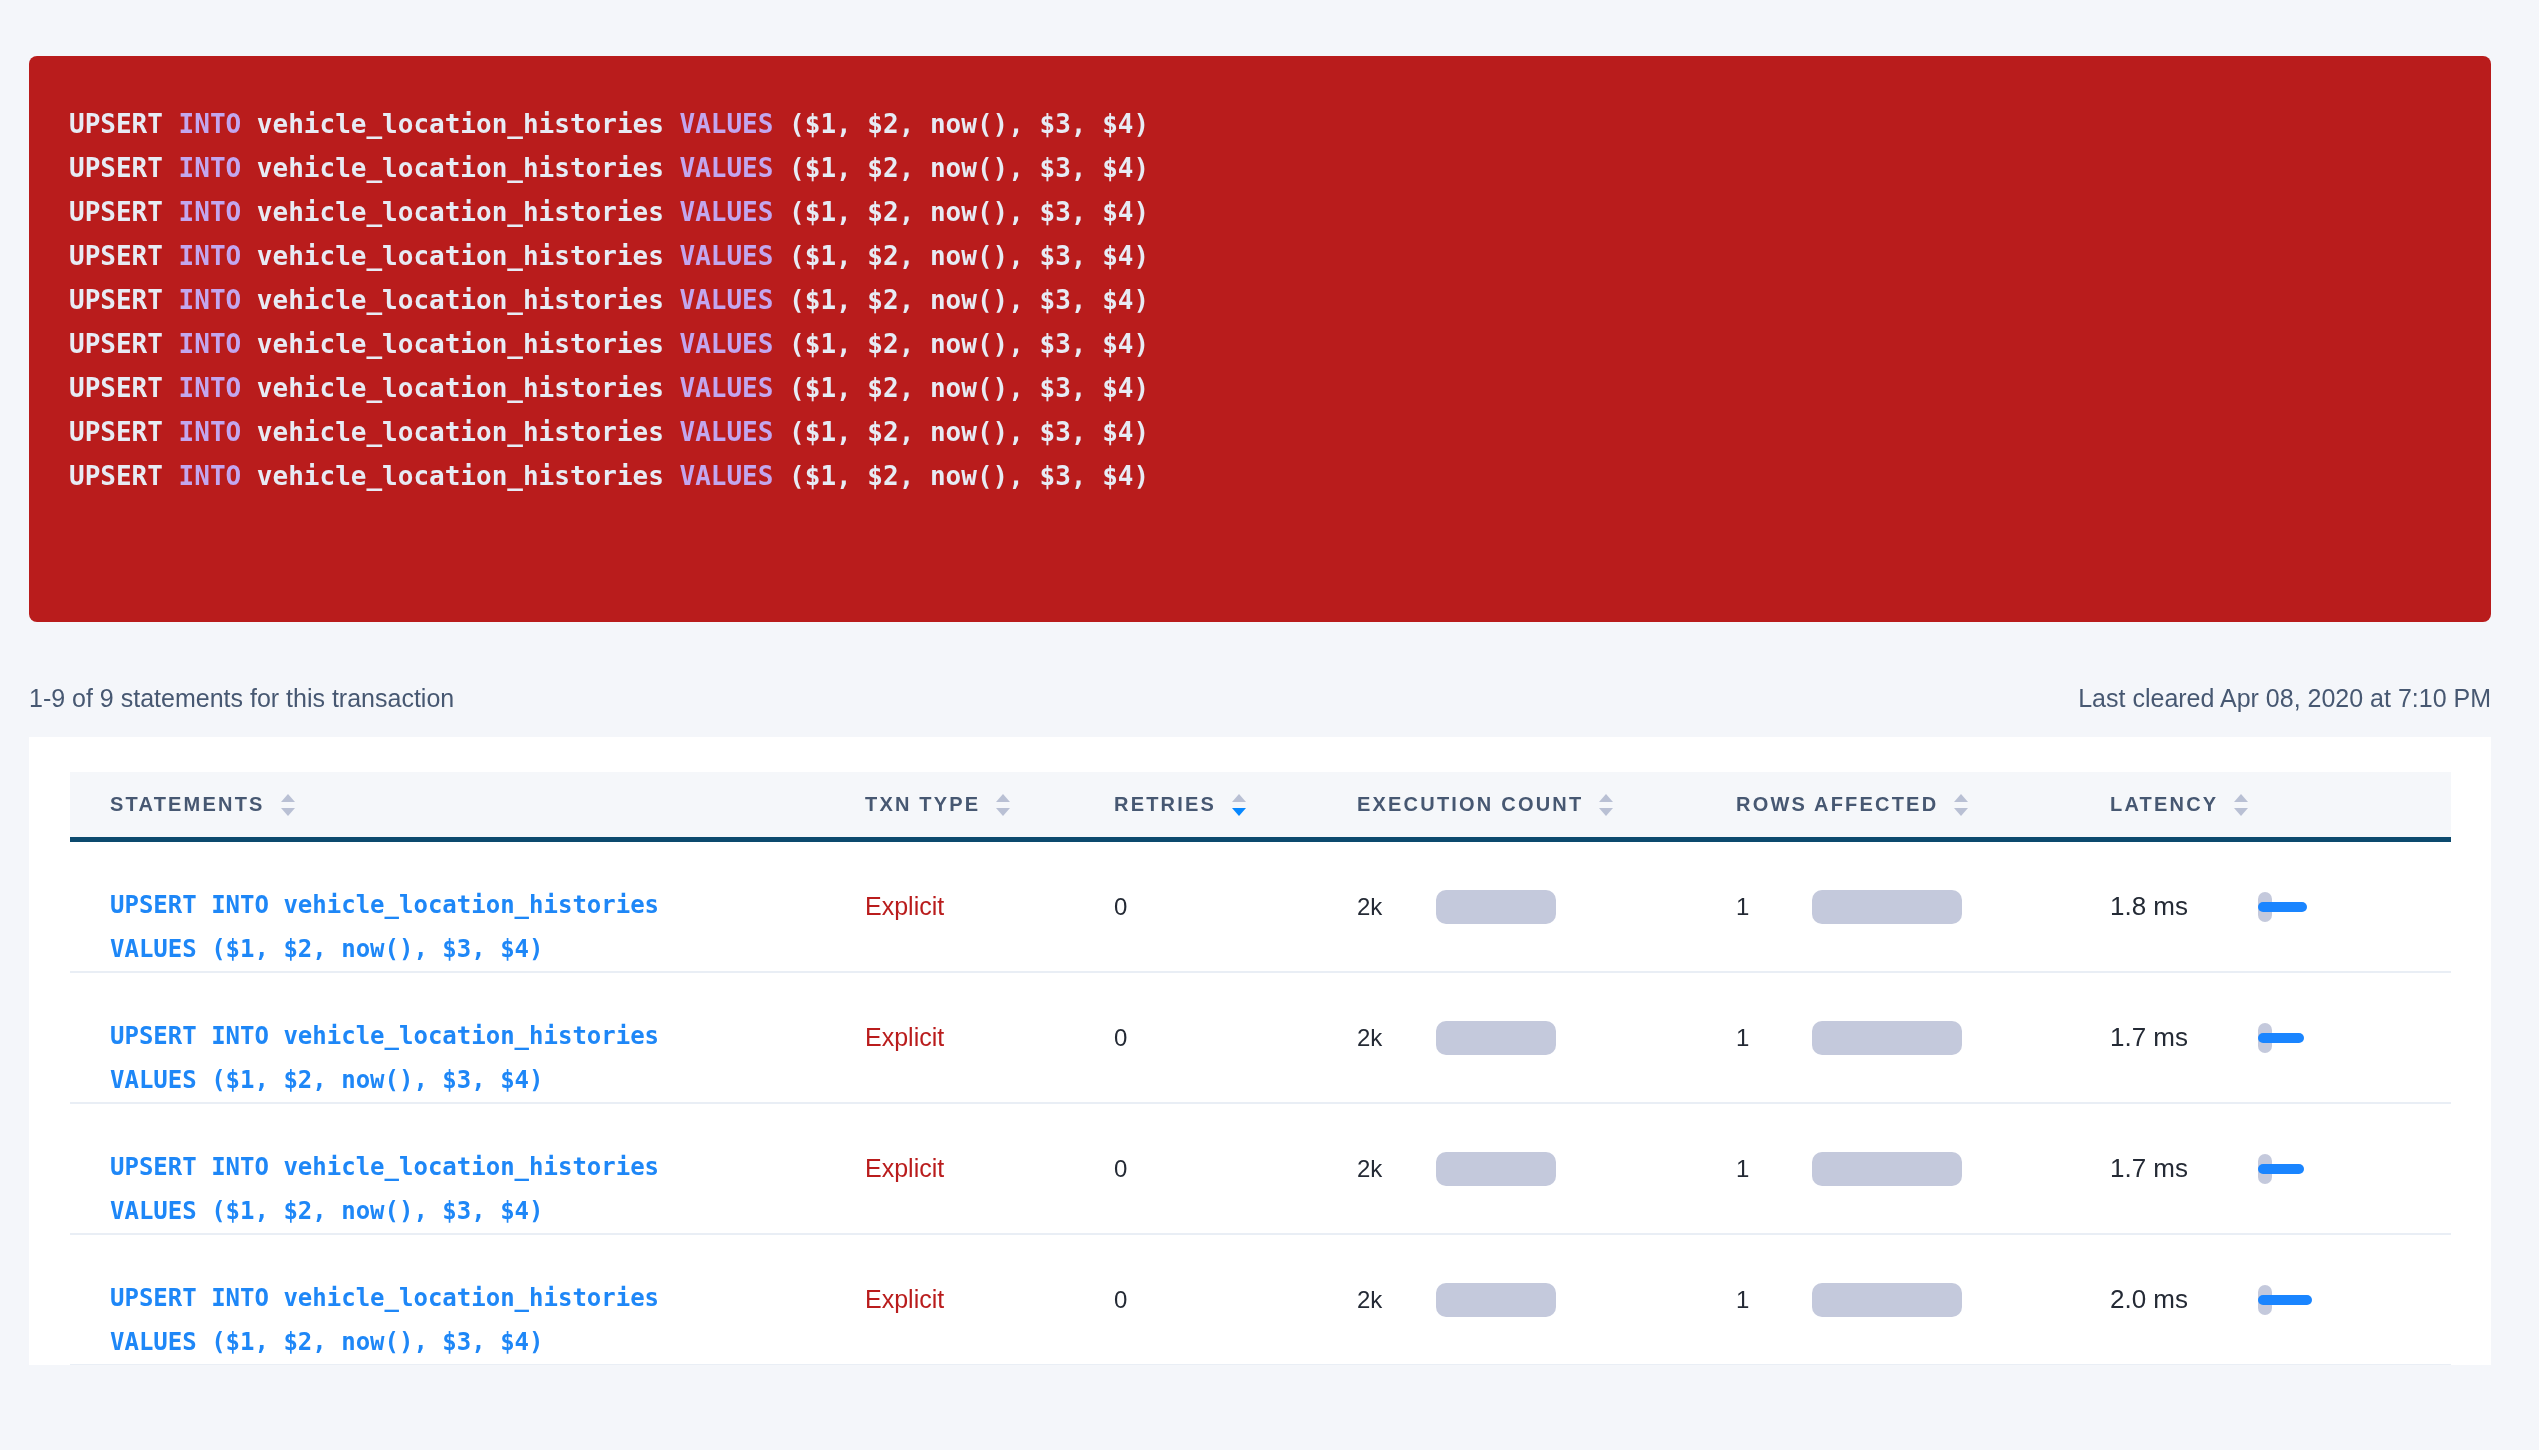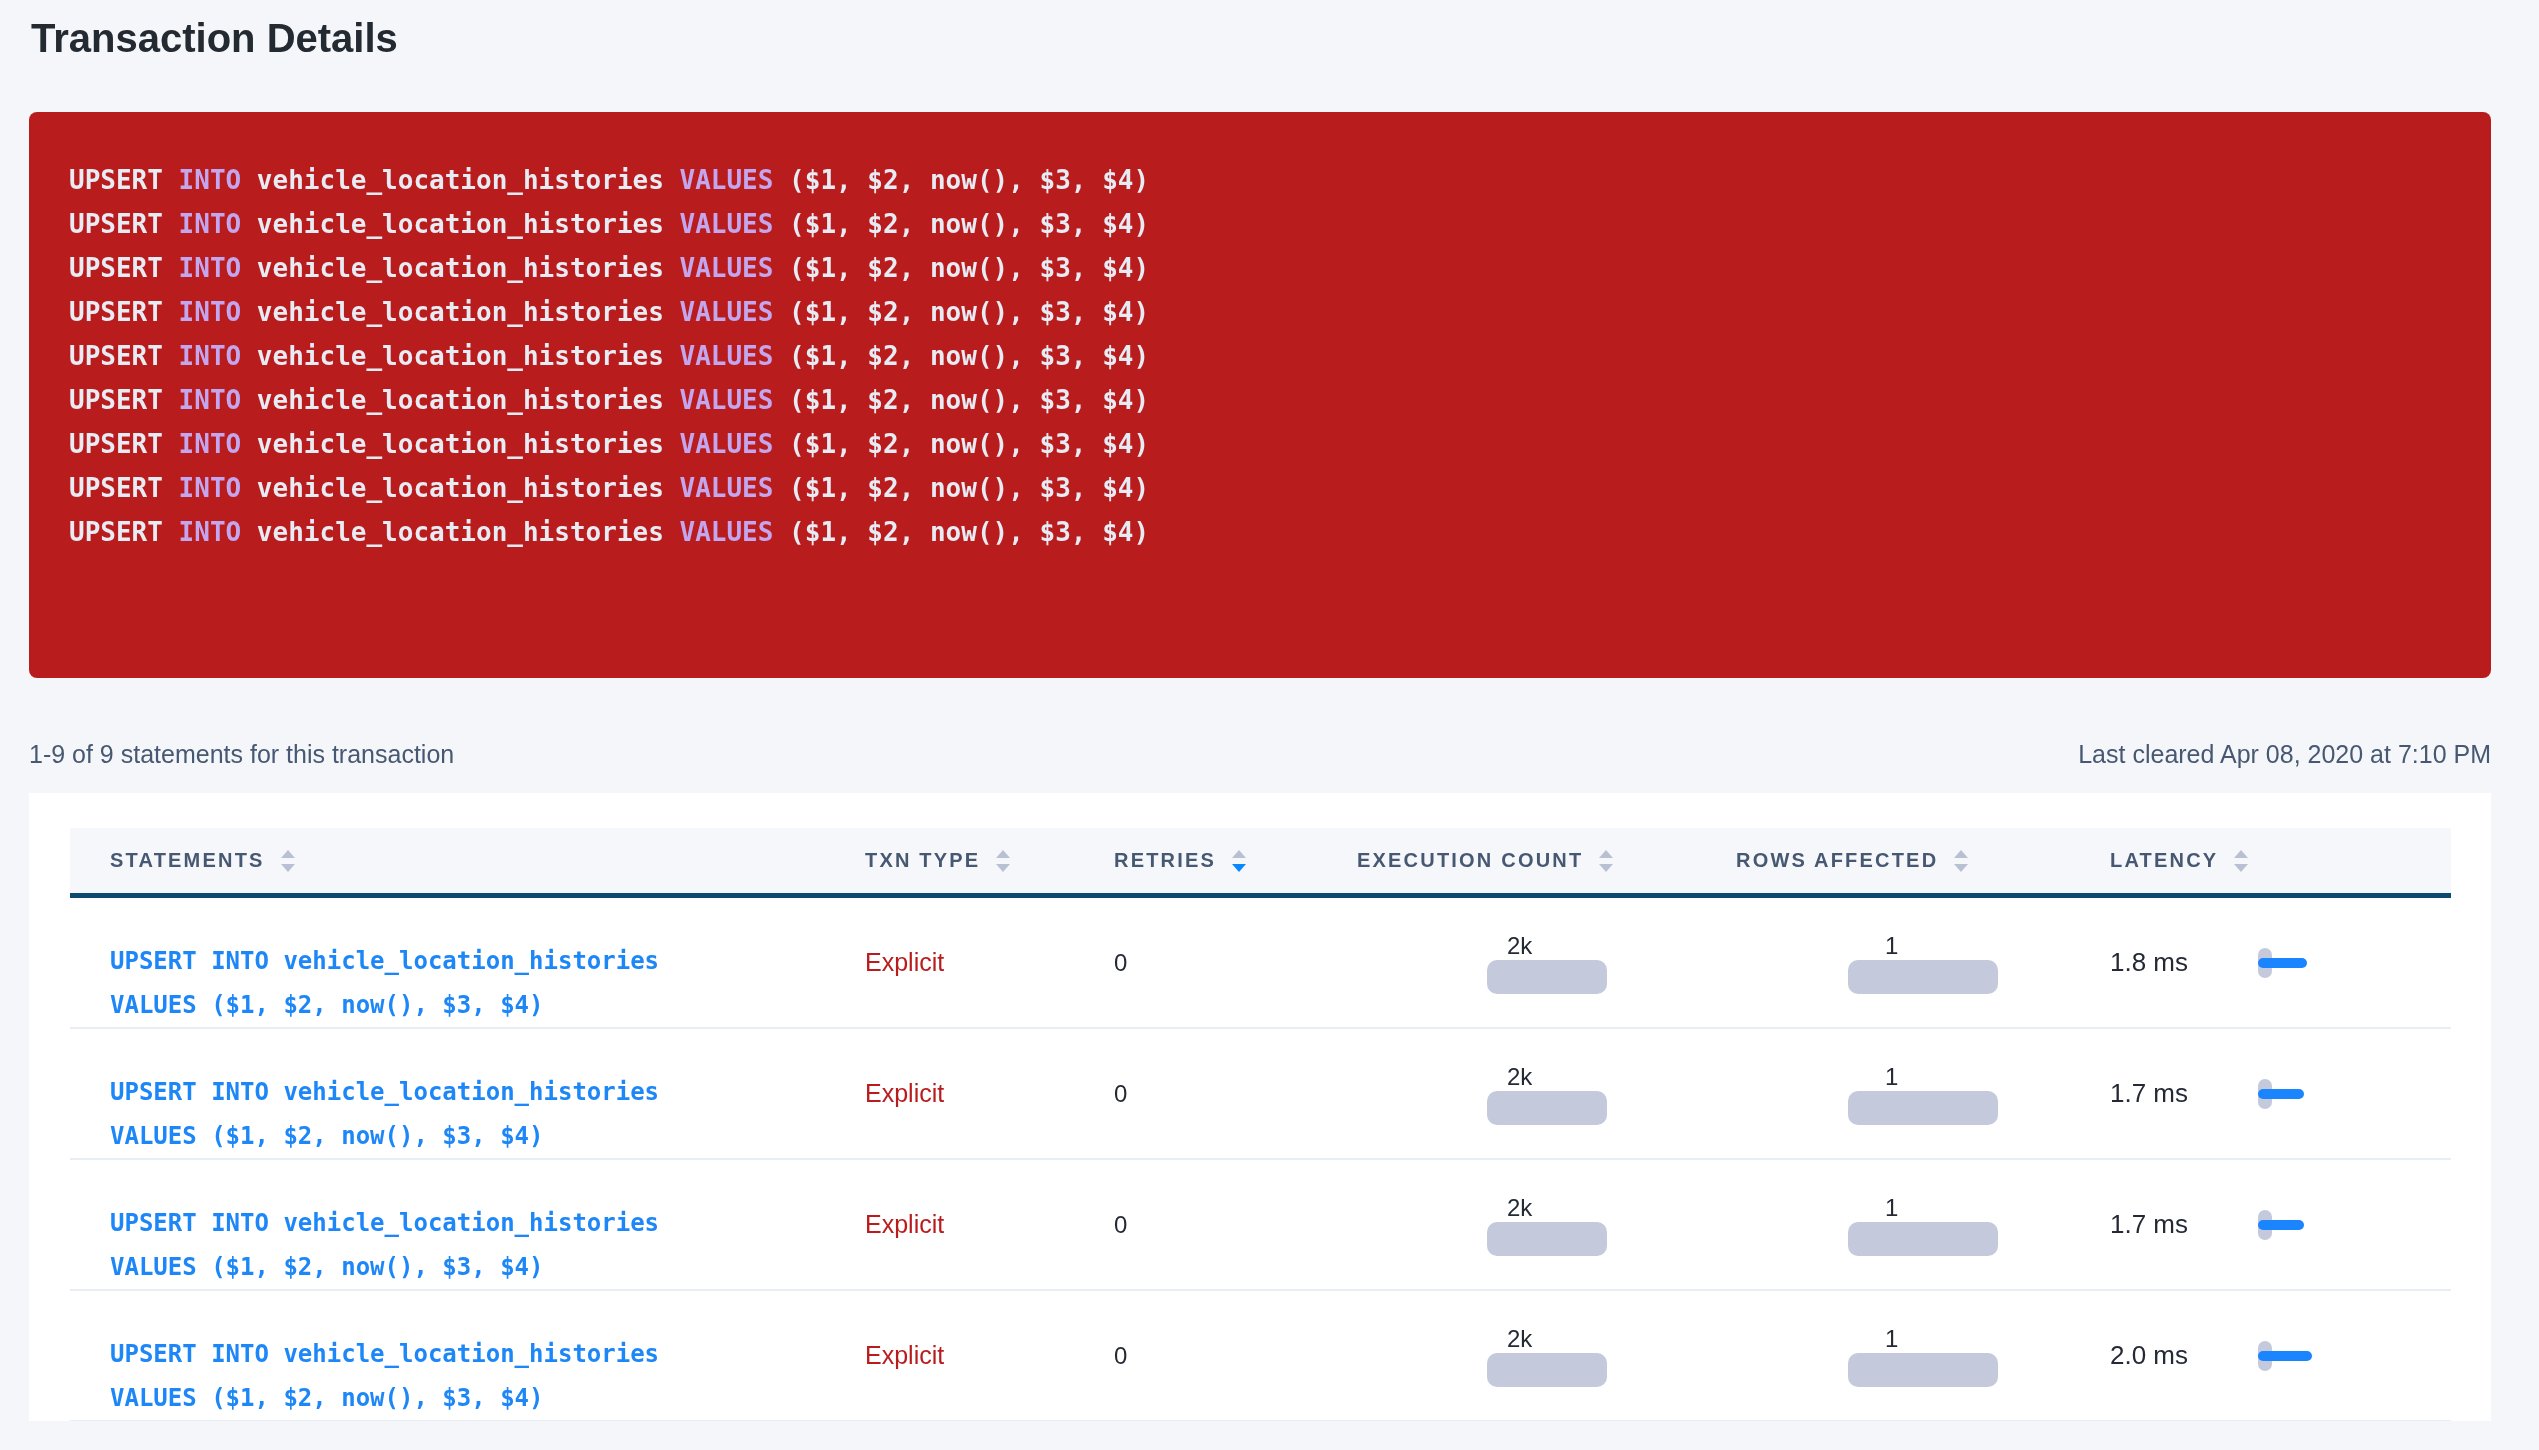--- a/index.html
+++ b/index.html
@@ -99,38 +99,37 @@
     font-family: "DejaVu Sans Mono", monospace;
     font-size: 24px;
     font-weight: 700;
     line-height: 44px;
     color: #1e87f7;
     cursor: pointer;
   }
   .td.txn { font-size: 25px; color: #b91c1c; }
   .td.num { font-size: 24px; color: #242a35; }
 
-  .barcell { display: flex; align-items: center; flex-direction: column; }
+  .barcell { display: flex; align-items: center; }
   .barcell .val { font-size: 24px; color: #242a35; }
   .c3 .val { width: 79px; }
   .c4 .val { width: 76px; }
   .bar { height: 34px; border-radius: 10px; }
 
   .latcell { display: flex; align-items: center; }
   .latcell .val { width: 148px; font-size: 26px; color: #242a35; }
   .lat-viz { position: relative; height: 30px; width: 130px; }
   .lat-pill { position: absolute; left: 0; top: 0; width: 14px; height: 30px; border-radius: 7px; }
   .lat-bar  { position: absolute; left: 0; top: 10px; height: 10px; border-radius: 5px; }
 </style>
 </head>
 <body>
 
 <div class="page">
 
-  <h1 class="page-title">Transaction Details</h1>
 
   <div class="sql-box"><div class="sql-line"><span class="pl">UPSERT </span><span class="kw">INTO </span><span class="pl">vehicle_location_histories </span><span class="kw">VALUES </span><span class="pl">($1, $2, now(), $3, $4)</span></div><div class="sql-line"><span class="pl">UPSERT </span><span class="kw">INTO </span><span class="pl">vehicle_location_histories </span><span class="kw">VALUES </span><span class="pl">($1, $2, now(), $3, $4)</span></div><div class="sql-line"><span class="pl">UPSERT </span><span class="kw">INTO </span><span class="pl">vehicle_location_histories </span><span class="kw">VALUES </span><span class="pl">($1, $2, now(), $3, $4)</span></div><div class="sql-line"><span class="pl">UPSERT </span><span class="kw">INTO </span><span class="pl">vehicle_location_histories </span><span class="kw">VALUES </span><span class="pl">($1, $2, now(), $3, $4)</span></div><div class="sql-line"><span class="pl">UPSERT </span><span class="kw">INTO </span><span class="pl">vehicle_location_histories </span><span class="kw">VALUES </span><span class="pl">($1, $2, now(), $3, $4)</span></div><div class="sql-line"><span class="pl">UPSERT </span><span class="kw">INTO </span><span class="pl">vehicle_location_histories </span><span class="kw">VALUES </span><span class="pl">($1, $2, now(), $3, $4)</span></div><div class="sql-line"><span class="pl">UPSERT </span><span class="kw">INTO </span><span class="pl">vehicle_location_histories </span><span class="kw">VALUES </span><span class="pl">($1, $2, now(), $3, $4)</span></div><div class="sql-line"><span class="pl">UPSERT </span><span class="kw">INTO </span><span class="pl">vehicle_location_histories </span><span class="kw">VALUES </span><span class="pl">($1, $2, now(), $3, $4)</span></div><div class="sql-line"><span class="pl">UPSERT </span><span class="kw">INTO </span><span class="pl">vehicle_location_histories </span><span class="kw">VALUES </span><span class="pl">($1, $2, now(), $3, $4)</span></div></div>
 
   <div class="summary">
     <span>1-9 of 9 statements for this transaction</span>
     <span>Last cleared Apr 08, 2020 at 7:10 PM</span>
   </div>
 
   <div class="panel">
     <div class="thead">

